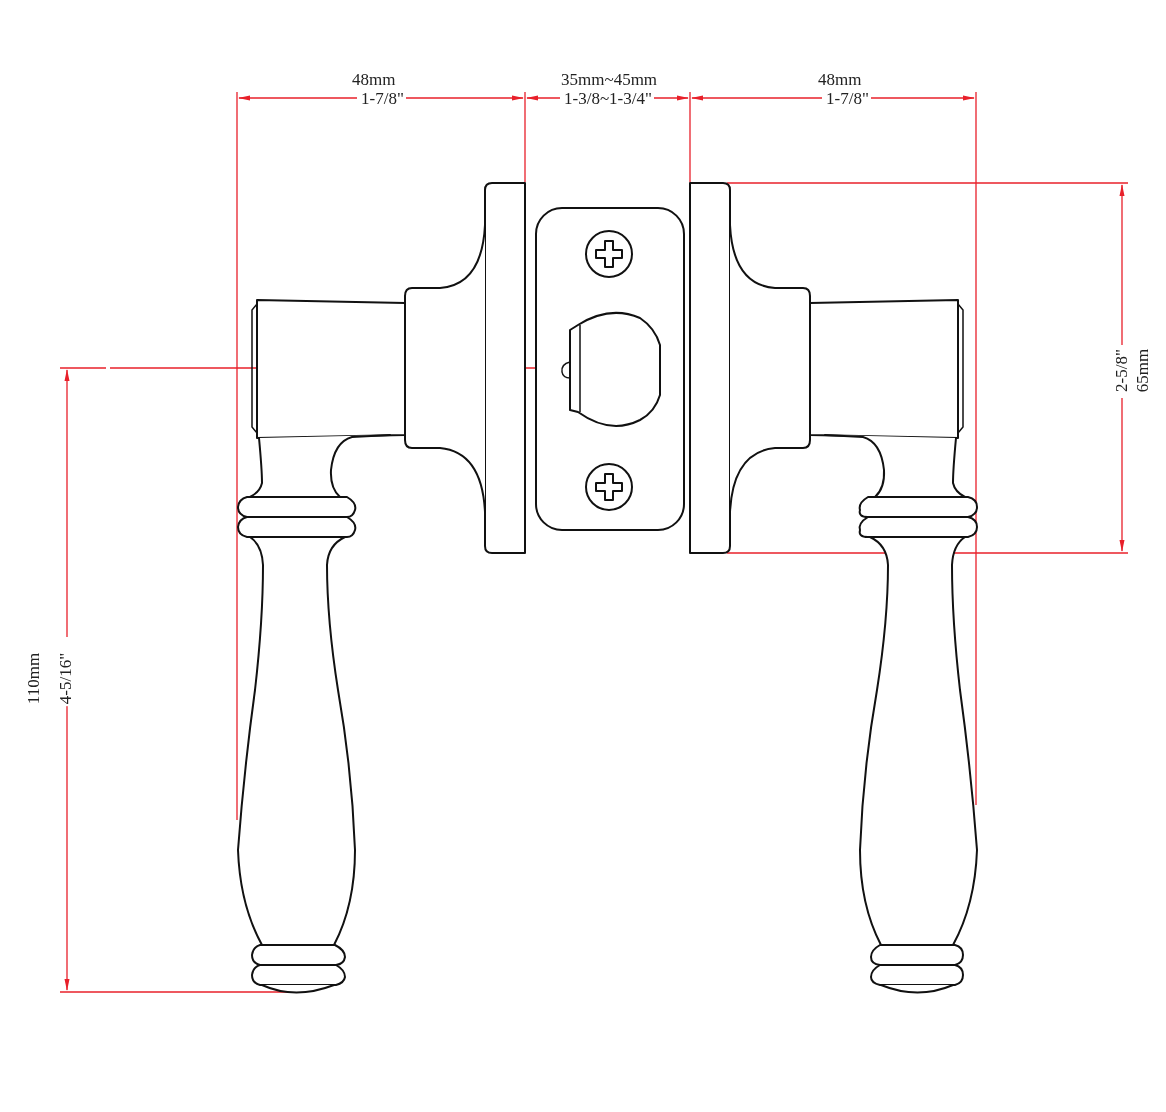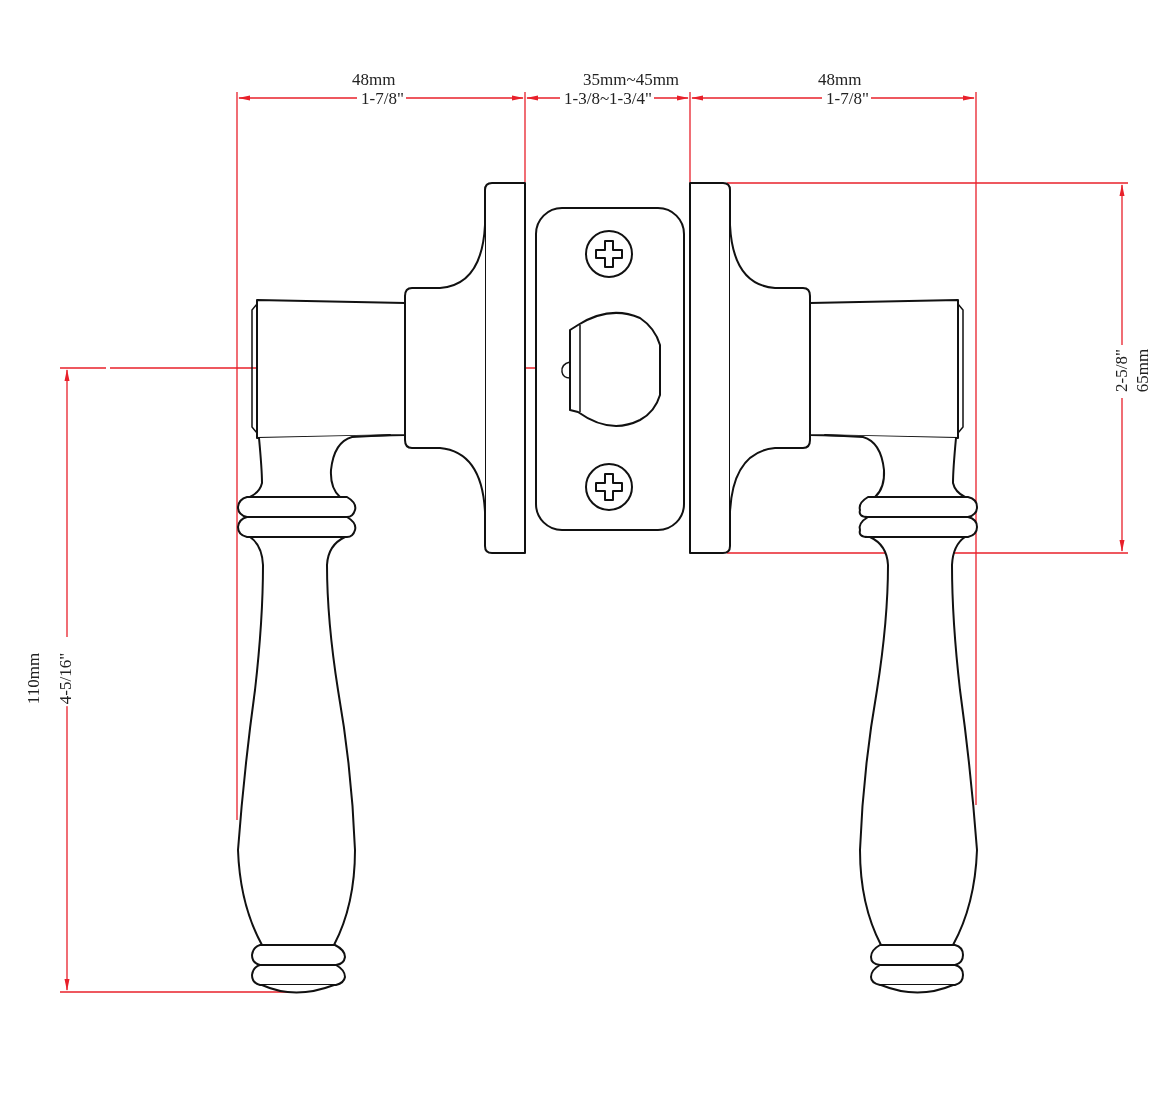--- a/index.html
+++ b/index.html
@@ -107,21 +107,21 @@
     <path class="outline" d="M870,537 Q887,545 888,565 Q888,620 877,690 Q863,770 860,850 Q860,905 881,945 L953,945 Q975,905 977,850 Q971,770 960,690 Q952,620 952,565 Q953,545 965,537 Z"></path>
     <path class="outline" d="M880,945 L955,945 Q963,947 963,955 Q963,963 955,965 L880,965 Q871,964 871,957 Q871,950 880,945 Z"></path>
     <path class="outline" d="M880,965 L955,965 Q963,967 963,975 Q963,983 955,985 L880,985 Q871,983 871,977 Q871,970 880,965 Z"></path>
     <path class="outline" d="M881,985 Q918,1000 953,985"></path>
   </g>
 </svg>
 
 <div class="lbl nobg" style="left:352px; top:71px;">48mm</div>
 <div class="lbl" style="left:359px; top:90px; padding:0 2px;">1-7/8"</div>
 
-<div class="lbl nobg" style="left:561px; top:71px;margin-left:22px;">35mm~45mm</div>
+<div class="lbl nobg" style="left:561px; top:71px;">35mm~45mm</div>
 <div class="lbl" style="left:562px; top:90px; padding:0 2px;">1-3/8~1-3/4"</div>
 
 <div class="lbl nobg" style="left:818px; top:71px;">48mm</div>
 <div class="lbl" style="left:824px; top:90px; padding:0 2px;">1-7/8"</div>
 
 <div class="lbl vert" style="left:1098px; top:362px; padding:0 2px;">2-5/8"</div>
 <div class="lbl nobg vert" style="left:1121px; top:362px;">65mm</div>
 
 <div class="lbl nobg vert" style="left:8px; top:670px;">110mm</div>
 <div class="lbl vert" style="left:38px; top:670px; padding:0 2px;">4-5/16"</div>

